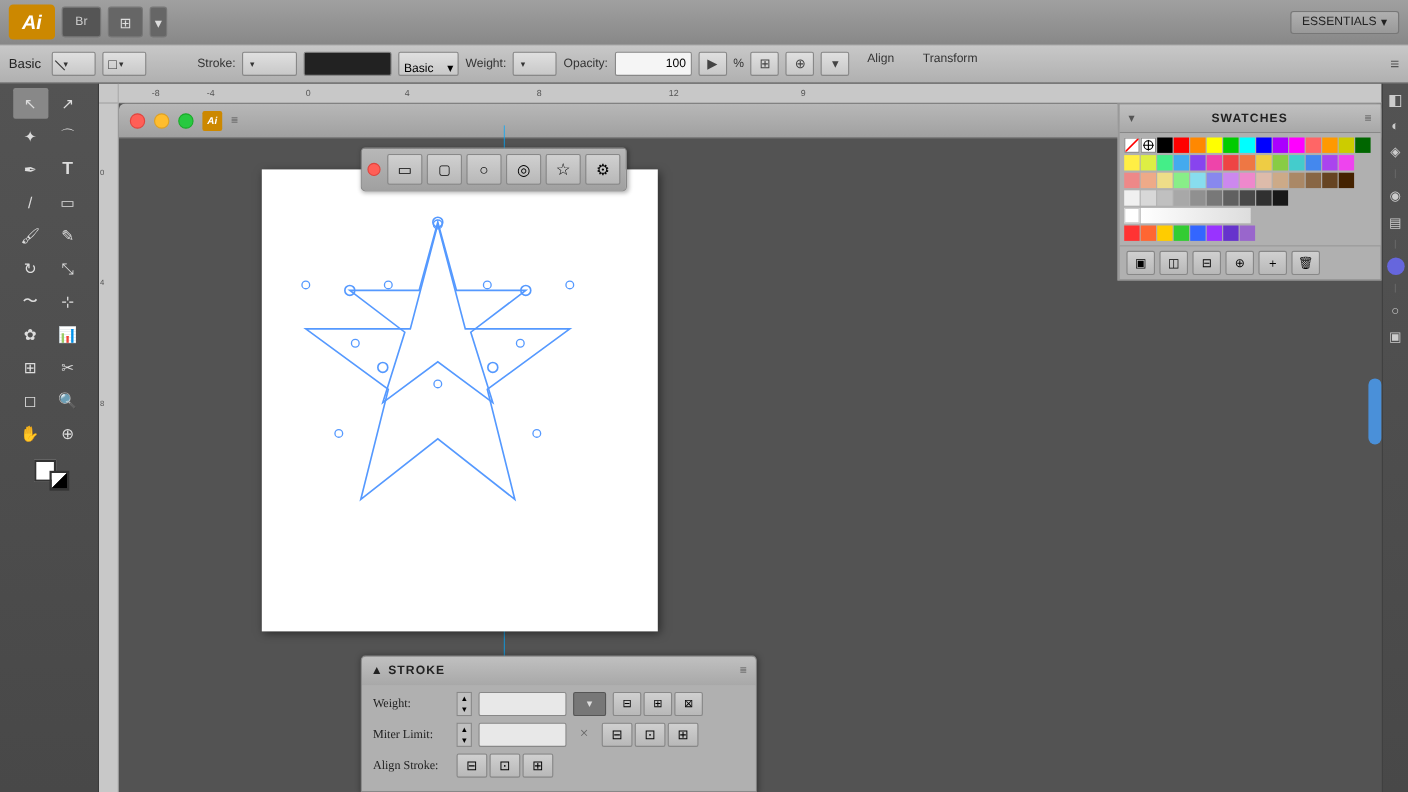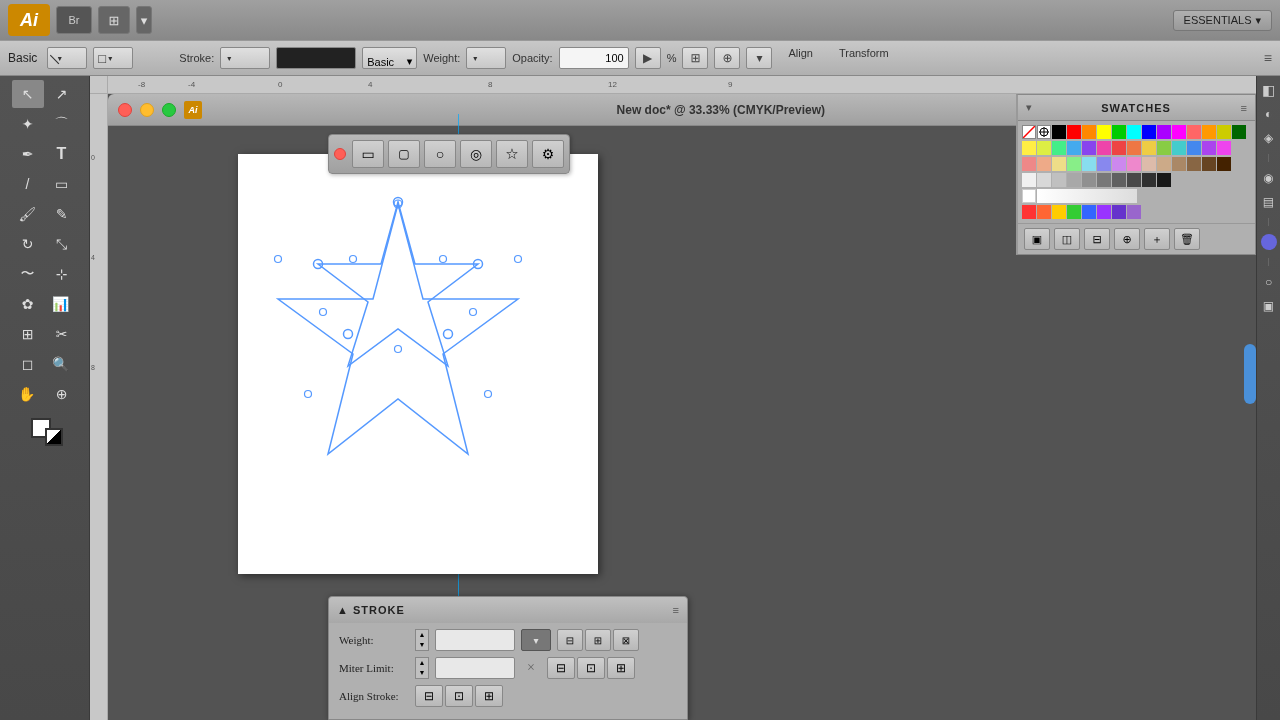--- a/index.html
+++ b/index.html
@@ -520,21 +520,20 @@
       <span class="ruler-tick" style="top:270px;left:1px;font-size:7px">8</span>
     </div>
 
     <div class="doc-window">
 
       <div class="doc-titlebar">
         <div class="btn-close window-btn"></div>
         <div class="btn-min window-btn"></div>
         <div class="btn-max window-btn"></div>
         <div class="doc-ai-icon">Ai</div>
-        <div class="doc-title">New doc* @ 33.33% (CMYK/Preview)</div>
         <div style="font-size:11px;color:#555;cursor:pointer">≡</div>
       </div>
 
       <div class="guide-v"></div>
 
       <div class="canvas-page">
       </div>
 
       <div class="star-container">
         <svg width="380" height="380" viewBox="0 0 380 380" xmlns="http://www.w3.org/2000/svg">

